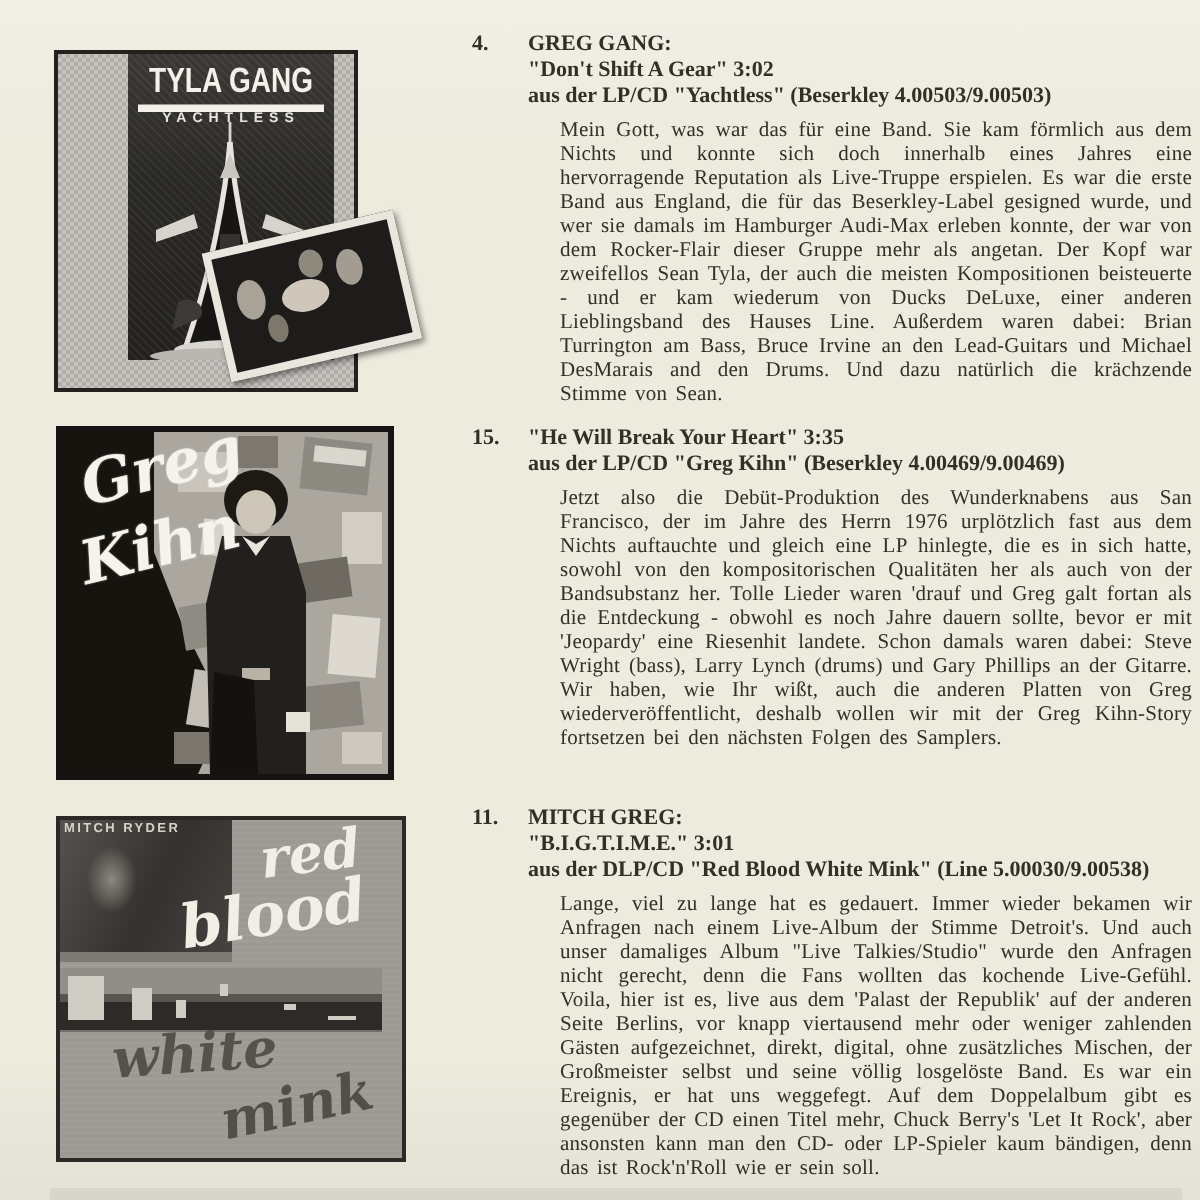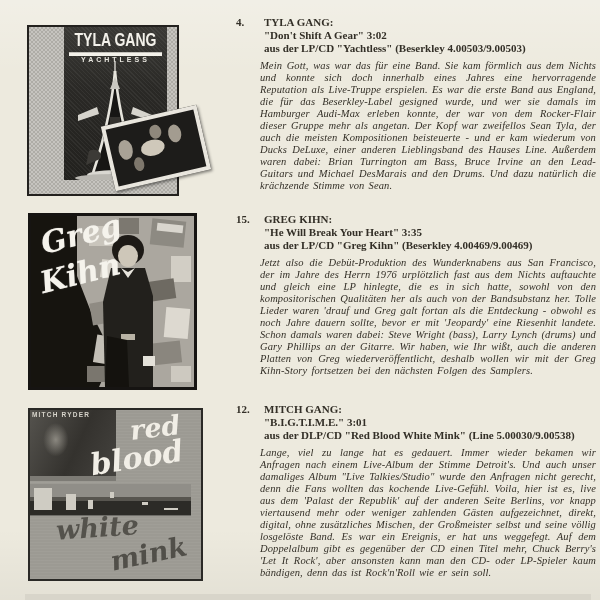--- a/index.html
+++ b/index.html
@@ -123,24 +123,24 @@
   .section{position:absolute;left:236px;width:360px;color:#332f27;}
   .sec-10{top:16px;}
   .sec-11{top:213px;}
   .sec-12{top:403px;}
   .sec-num{
     position:absolute;left:0;top:0;
     font-weight:700;font-size:11px;line-height:13px;
   }
   .sec-head{margin-left:28px;font-weight:700;font-size:11px;line-height:13px;}
   .sec-body{
-    margin-left:24px;margin-top:5px;
+    margin-left:44px;margin-top:5px;
     font-size:10.5px;line-height:12px;
     text-align:justify;
-    word-spacing:1.4px;letter-spacing:.12px;font-style:italic;
+    word-spacing:1.4px;letter-spacing:.12px;
   }
 
   .page-bottom-strip{
     position:absolute;left:25px;top:594px;width:566px;height:6px;
     background:#d8d5ca;
   }
 </style>
 </head>
 <body>
 
@@ -221,36 +221,35 @@
       <i style="left:80px;top:8px;width:4px;height:6px;"></i>
       <i style="left:112px;top:18px;width:6px;height:3px;"></i>
       <i style="left:134px;top:24px;width:14px;height:2px;"></i>
     </div>
     <div class="script ryder-white">white</div>
     <div class="script ryder-mink">mink</div>
   </div>
 
   <div class="section sec-10">
     <div class="sec-num">4.</div>
-    <div class="sec-head">TYLA GANG:</div>
+    <div class="sec-head">GREG GANG:</div>
     <div class="sec-head">"Don't Shift A Gear" 3:02</div>
     <div class="sec-head">aus der LP/CD "Yachtless" (Beserkley 4.00503/9.00503)</div>
     <div class="sec-body">Mein Gott, was war das für eine Band. Sie kam förmlich aus dem Nichts und konnte sich doch innerhalb eines Jahres eine hervorragende Reputation als Live-Truppe erspielen. Es war die erste Band aus England, die für das Beserkley-Label gesigned wurde, und wer sie damals im Hamburger Audi-Max erleben konnte, der war von dem Rocker-Flair dieser Gruppe mehr als angetan. Der Kopf war zweifellos Sean Tyla, der auch die meisten Kompositionen beisteuerte - und er kam wiederum von Ducks DeLuxe, einer anderen Lieblingsband des Hauses Line. Außerdem waren dabei: Brian Turrington am Bass, Bruce Irvine an den Lead-Guitars und Michael DesMarais and den Drums. Und dazu natürlich die krächzende Stimme von Sean.</div>
   </div>
 
   <div class="section sec-11">
     <div class="sec-num">15.</div>
-    <div class="sec-head">GREG KIHN:</div>
     <div class="sec-head">"He Will Break Your Heart" 3:35</div>
     <div class="sec-head">aus der LP/CD "Greg Kihn" (Beserkley 4.00469/9.00469)</div>
     <div class="sec-body">Jetzt also die Debüt-Produktion des Wunderknabens aus San Francisco, der im Jahre des Herrn 1976 urplötzlich fast aus dem Nichts auftauchte und gleich eine LP hinlegte, die es in sich hatte, sowohl von den kompositorischen Qualitäten her als auch von der Bandsubstanz her. Tolle Lieder waren 'drauf und Greg galt fortan als die Entdeckung - obwohl es noch Jahre dauern sollte, bevor er mit 'Jeopardy' eine Riesenhit landete. Schon damals waren dabei: Steve Wright (bass), Larry Lynch (drums) und Gary Phillips an der Gitarre. Wir haben, wie Ihr wißt, auch die anderen Platten von Greg wiederveröffentlicht, deshalb wollen wir mit der Greg Kihn-Story fortsetzen bei den nächsten Folgen des Samplers.</div>
   </div>
 
   <div class="section sec-12">
-    <div class="sec-num">12.</div>
-    <div class="sec-head">MITCH GANG:</div>
+    <div class="sec-num">11.</div>
+    <div class="sec-head">MITCH GREG:</div>
     <div class="sec-head">"B.I.G.T.I.M.E." 3:01</div>
     <div class="sec-head">aus der DLP/CD "Red Blood White Mink" (Line 5.00030/9.00538)</div>
     <div class="sec-body">Lange, viel zu lange hat es gedauert. Immer wieder bekamen wir Anfragen nach einem Live-Album der Stimme Detroit's. Und auch unser damaliges Album "Live Talkies/Studio" wurde den Anfragen nicht gerecht, denn die Fans wollten das kochende Live-Gefühl. Voila, hier ist es, live aus dem 'Palast der Republik' auf der anderen Seite Berlins, vor knapp viertausend mehr oder weniger zahlenden Gästen aufgezeichnet, direkt, digital, ohne zusätzliches Mischen, der Großmeister selbst und seine völlig losgelöste Band. Es war ein Ereignis, er hat uns weggefegt. Auf dem Doppelalbum gibt es gegenüber der CD einen Titel mehr, Chuck Berry's 'Let It Rock', aber ansonsten kann man den CD- oder LP-Spieler kaum bändigen, denn das ist Rock'n'Roll wie er sein soll.</div>
   </div>
 
   <div class="page-bottom-strip"></div>
 </div>
 
 </body></html>

